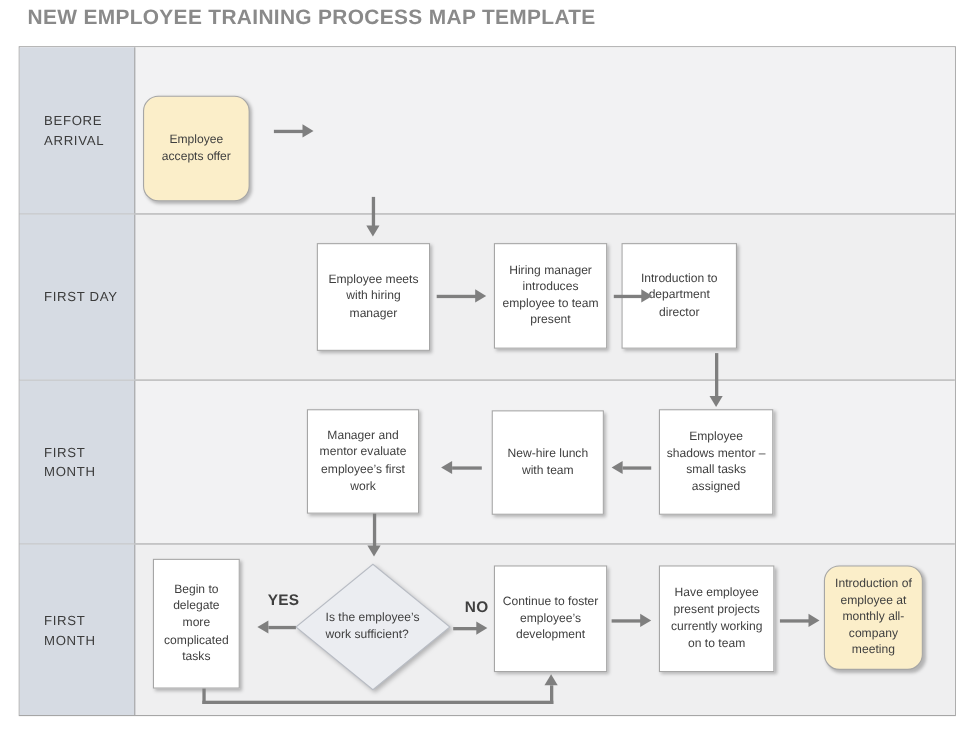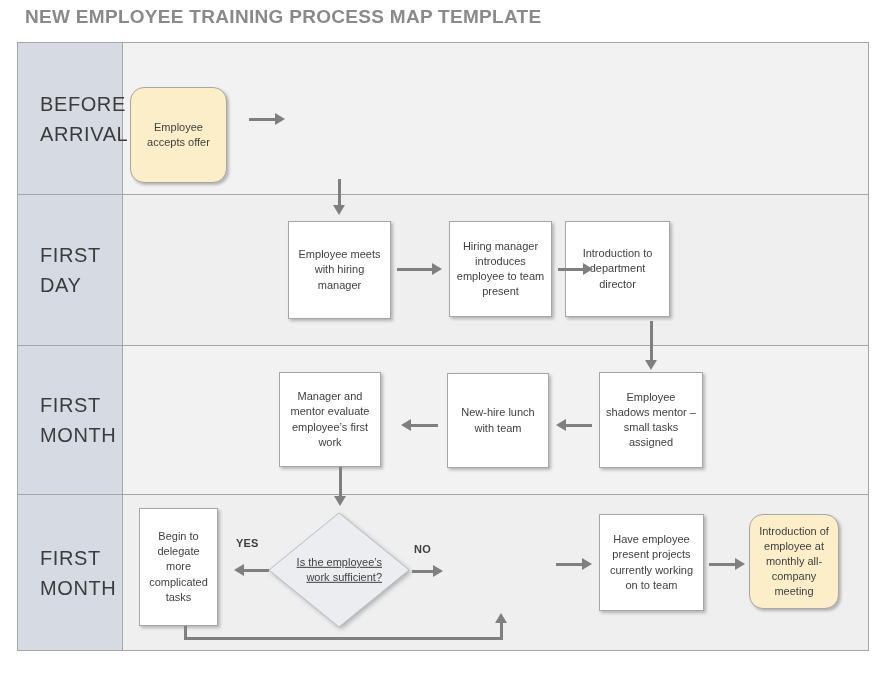--- a/index.html
+++ b/index.html
@@ -8,41 +8,41 @@
   .title{position:absolute;left:25px;top:6px;font-size:19px;font-weight:700;
          color:var(--title-text,#8a8a8a);letter-spacing:0.3px;white-space:nowrap;}
   .chart{position:absolute;left:17px;top:42px;width:852px;height:609px;
          border:1px solid var(--border,#a9a9a9);box-sizing:border-box;}
   .rowbg{position:absolute;left:0;width:850px;}
   .row-odd{background:var(--row-fill-odd,#f2f2f3);}
   .row-even{background:var(--row-fill-even,#efeff0);}
   .sep{position:absolute;left:0;width:850px;height:1px;background:var(--border,#a9a9a9);}
   .lane{position:absolute;left:0;width:104px;background:var(--lane-fill,#d6dbe3);
         border-right:1px solid var(--border,#a9a9a9);display:flex;align-items:center;box-sizing:content-box;}
-  .lane-text{padding-left:22px;font-size:20px;color:#3b3b3b;letter-spacing:0.6px;
+  .lane-text{padding-left:22px;font-size:12px;color:#3b3b3b;letter-spacing:0.6px;
              line-height:1.5;width:78px;}
   .node{position:absolute;display:flex;align-items:center;justify-content:center;
         text-align:center;font-size:11px;color:var(--node-text,#3f3f3f);line-height:1.38;
         box-sizing:border-box;padding:4px 5px;}
   .process{background:var(--process-fill,#ffffff);border:1px solid var(--border,#a6a6a6);
            box-shadow:2px 2px 3px rgba(0,0,0,0.25);}
   .terminal{background:var(--terminal-fill,#fbeec9);border:1px solid var(--border,#a6a6a6);
             border-radius:14px;box-shadow:2px 2px 3px rgba(0,0,0,0.25);}
   .decision-wrap{position:absolute;}
   .decision-wrap svg{position:absolute;left:0;top:0;filter:drop-shadow(2px 2px 2px rgba(0,0,0,0.25));}
   .decision-text{position:absolute;left:50%;top:50%;transform:translate(-50%,-50%);
-                 width:86px;text-align:right;font-size:11px;color:var(--node-text,#3f3f3f);line-height:1.38;text-decoration:underline;}
+                 width:86px;text-align:left;font-size:11px;color:var(--node-text,#3f3f3f);line-height:1.38;}
   .shaft-h{position:absolute;height:3px;background:var(--arrow,#7f7f7f);}
   .shaft-v{position:absolute;width:3px;background:var(--arrow,#7f7f7f);}
   .head{position:absolute;width:0;height:0;}
   .head.right{border-top:6px solid transparent;border-bottom:6px solid transparent;border-left:10px solid var(--arrow,#7f7f7f);}
   .head.left{border-top:6px solid transparent;border-bottom:6px solid transparent;border-right:10px solid var(--arrow,#7f7f7f);}
   .head.down{border-left:6px solid transparent;border-right:6px solid transparent;border-top:10px solid var(--arrow,#7f7f7f);}
   .head.up{border-left:6px solid transparent;border-right:6px solid transparent;border-bottom:10px solid var(--arrow,#7f7f7f);}
-  .branch-label{position:absolute;font-size:11px;font-weight:700;color:#3f3f3f;text-align:left;letter-spacing:0.2px;}
+  .branch-label{position:absolute;font-size:14px;font-weight:700;color:#3f3f3f;text-align:right;letter-spacing:0.2px;}
 </style>
 </head>
 <body>
 
 <div class="page">
 
   <div class="title">NEW EMPLOYEE TRAINING PROCESS MAP TEMPLATE</div>
 
   <div class="chart">
 
@@ -80,20 +80,21 @@
 
     <div class="node process" style="left:121px;top:465px;width:79px;height:118px;">Begin to delegate more complicated tasks</div>
 
     <div class="decision-wrap" style="left:250px;top:469px;width:142px;height:116px;">
       <svg width="142" height="116" viewBox="0 0 142 116">
         <polygon points="71,1 141,58 71,115 1,58" fill="#ebedf1" stroke="#b8bcc4" stroke-width="1"></polygon>
       </svg>
       <div class="decision-text">Is the employee’s work sufficient?</div>
     </div>
 
+    <div class="node process" style="left:431px;top:471px;width:103px;height:97px;">Continue to foster employee’s development</div>
     <div class="node process" style="left:581px;top:471px;width:105px;height:97px;">Have employee present projects currently working on to team</div>
     <div class="node terminal" style="left:731px;top:471px;width:90px;height:95px;">Introduction of employee at monthly all-company meeting</div>
 
     <div class="branch-label" style="left:218px;top:494px;width:36px;">YES</div>
     <div class="branch-label" style="left:396px;top:500px;width:30px;">NO</div>
 
     <div>
       <div class="shaft-h" style="left:231px;top:75px;width:27px;"></div>
       <div class="head right" style="left:257px;top:70px;"></div>
     </div>

